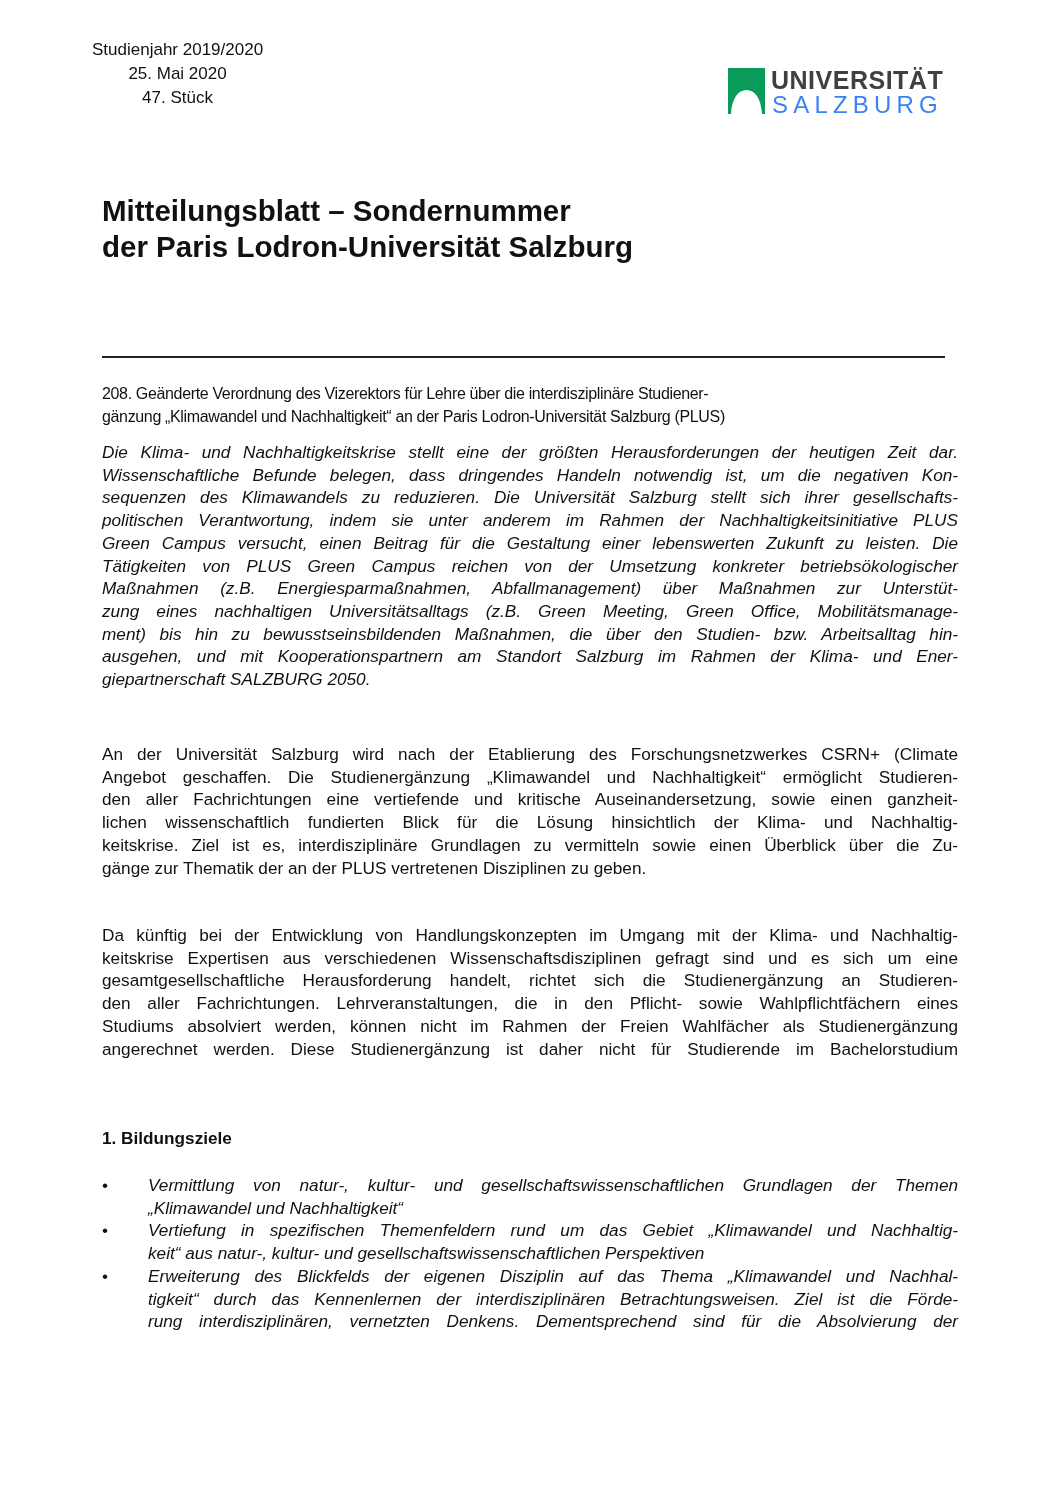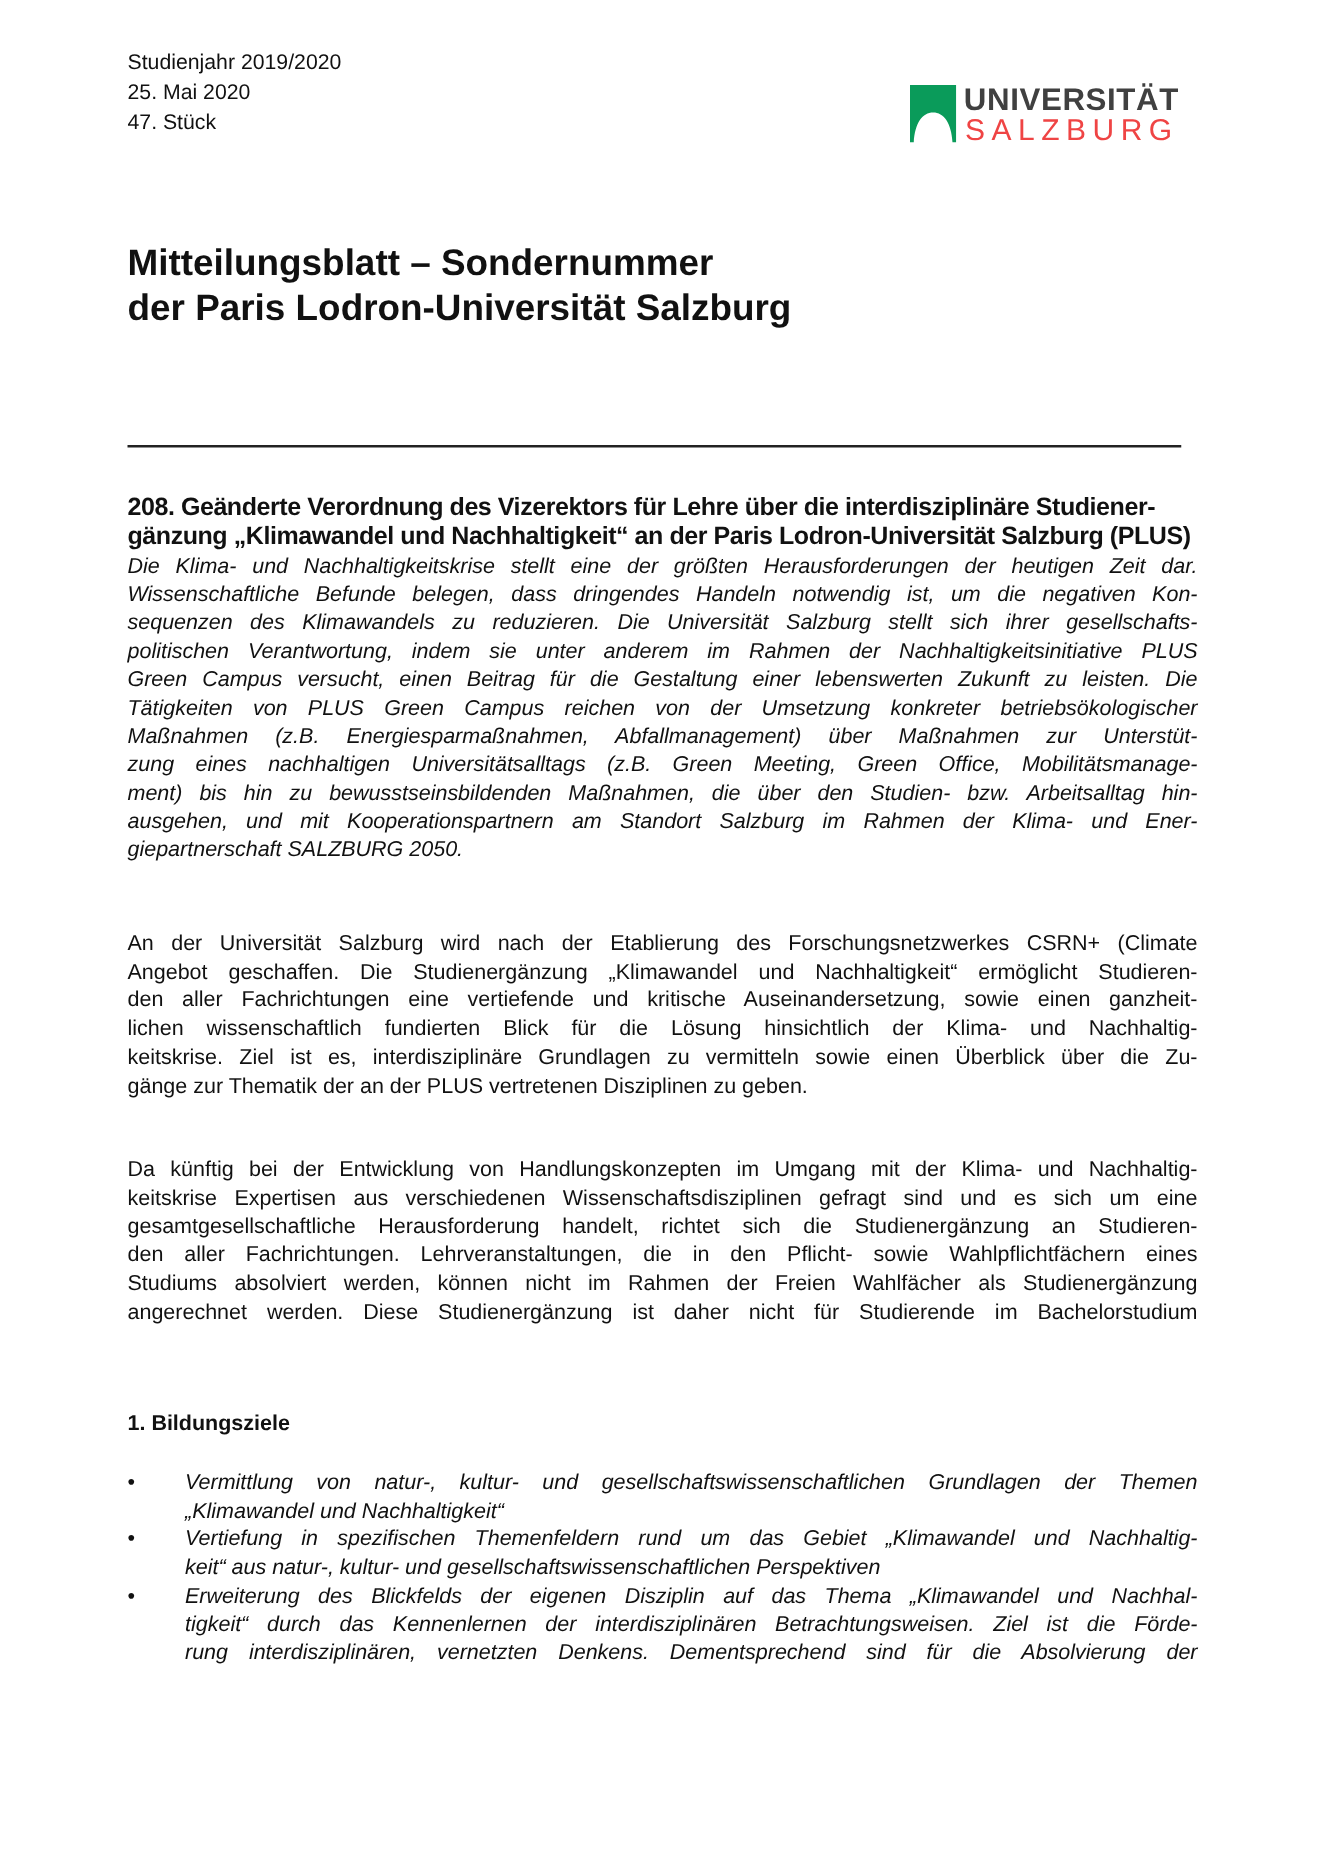--- a/index.html
+++ b/index.html
@@ -1,26 +1,26 @@
 <!DOCTYPE html>
 <html><head>
   <meta charset="utf-8">
   <style>
     html, body { margin: 0; padding: 0; background: #ffffff; }
     body { width: 1058px; height: 1497px; position: relative; overflow: hidden;
            font-family: "Liberation Sans", sans-serif; color: #111; }
-    .meta { position: absolute; left: 102px; top: 38px; font-size: 17px; line-height: 24px; }
+    .meta { position: absolute; left: 92px; top: 38px; font-size: 17px; line-height: 24px; text-align: center; }
     .meta div { white-space: nowrap; }
     .logo { position: absolute; left: 728px; top: 68px; width: 210px; height: 52px; }
     .logo .mark { position: absolute; left: 0; top: 0; width: 37px; height: 46px; }
     .logo .w1 { position: absolute; left: 43px; top: -1px; font-size: 25px; font-weight: bold; letter-spacing: 0.5px; color: #404040; line-height: 26px; }
-    .logo .w2 { position: absolute; left: 44px; top: 24px; font-size: 24px; letter-spacing: 5.2px; color: #ef4444; line-height: 26px; text-align: right; }
+    .logo .w2 { position: absolute; left: 44px; top: 24px; font-size: 24px; letter-spacing: 5.2px; color: #3b82f6; line-height: 26px; text-align: right; }
     .title { position: absolute; left: 102px; top: 193px; font-size: 29.5px; font-weight: bold; line-height: 36px; }
     .rule { position: absolute; left: 102px; top: 356px; width: 843px; height: 2px; background: #222; }
-    .heading { position: absolute; left: 102px; top: 395px; width: 856px; font-size: 20px; font-weight: bold; line-height: 22.5px; letter-spacing: -0.35px; }
+    .heading { position: absolute; left: 102px; top: 383px; width: 856px; font-size: 16px; font-weight: normal; line-height: 22.5px; letter-spacing: -0.35px; }
     .heading div { white-space: nowrap; }
     .para { position: absolute; left: 102px; width: 856px; font-size: 17.2px; line-height: 22.7px; }
     .para div { text-align: justify; text-align-last: justify; white-space: nowrap; }
     .para div.last { text-align-last: left; }
     .section-title { position: absolute; left: 102px; top: 1128px; font-size: 17.2px; font-weight: bold; }
     .list { position: absolute; left: 102px; top: 1174px; width: 856px; font-size: 17.2px; line-height: 22.7px; }
     .li { position: relative; padding-left: 46px; }
     .li .bullet { position: absolute; left: 0; top: 0; }
     .li .text div { text-align: justify; text-align-last: justify; white-space: nowrap; font-style: italic; }
     .li .text div.last { text-align-last: left; }

